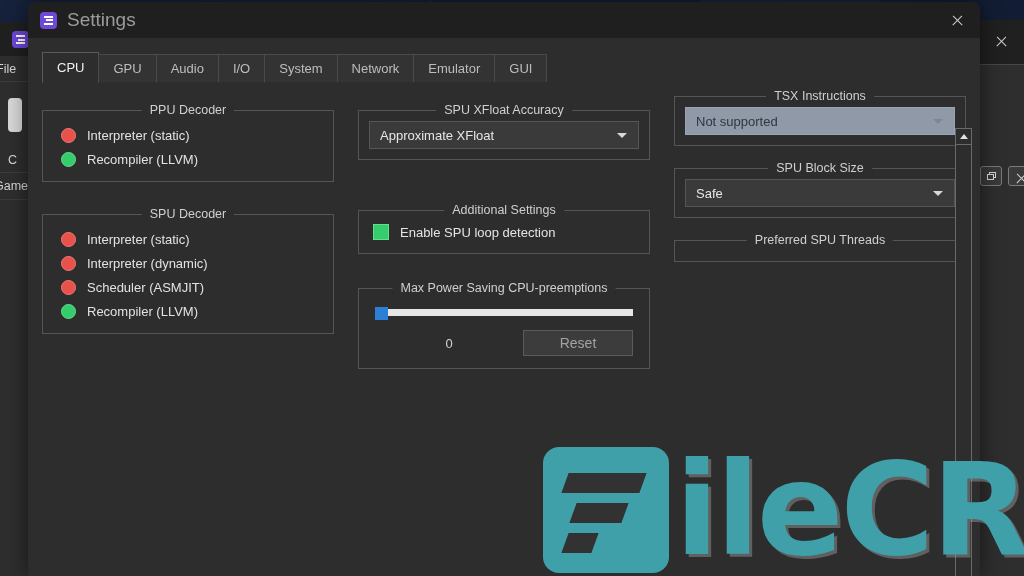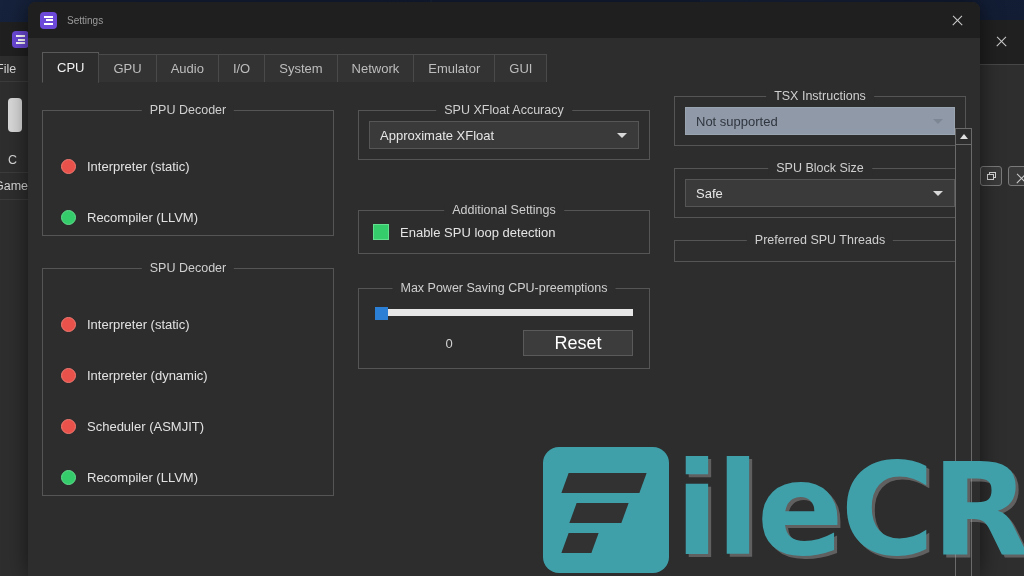--- a/index.html
+++ b/index.html
@@ -75,21 +75,21 @@
   #titlebar {
     height: 36px;
     background: #1f1f1f;
     display: flex; align-items: center;
     padding: 0 0 0 12px;
     position: relative;
   }
   #title-text {
     margin-left: 10px;
     color: #9b9b9b;
-    font-size: 10px;
+    font-size: 19px;
   }
   #titlebar-close {
     position: absolute; right: 0; top: 0;
     width: 46px; height: 36px;
     display: flex; align-items: center; justify-content: center;
   }
 
   
   #tabbar {
     height: 30px;
@@ -146,24 +146,23 @@
     transform: translateX(-50%);
     background: #2d2d2d;
     padding: 0 8px;
     font-size: 12.5px;
     color: #cfcfcf;
     white-space: nowrap;
   }
 
   
   .radio-row {
-    display: flex; align-items: flex-end;
+    display: flex; align-items: center;
     height: 24px;
     padding-left: 8px;
-    margin-top: 27px;
   }
   .radio-dot {
     width: 15px; height: 15px;
     border-radius: 50%;
     margin-right: 11px;
     flex: none;
   }
   .radio-dot.off { background: #e8524a; border: 1px solid #f07a72; }
   .radio-dot.on  { background: #35cc6b; border: 1px solid #63dd8e; }
   .radio-label { color: #e2e2e2; font-size: 13px; }
@@ -230,22 +229,22 @@
     width: 148px;
     text-align: center;
     color: #d2d2d2;
     font-size: 13px;
   }
   .btn {
     flex: 1;
     height: 26px;
     background: #3c3c3c;
     border: 1px solid #5a5a5a;
-    color: #ffffff;
-    font-size: 18px;
+    color: #a3a3a3;
+    font-size: 14px;
     display: flex; align-items: center; justify-content: center;
   }
 
   
   #scrollbar {
     position: absolute;
     right: 8px; top: 46px;
     width: 17px; height: 524px;
     background: #2d2d2d;
     border: 1px solid #6a6a6a;

